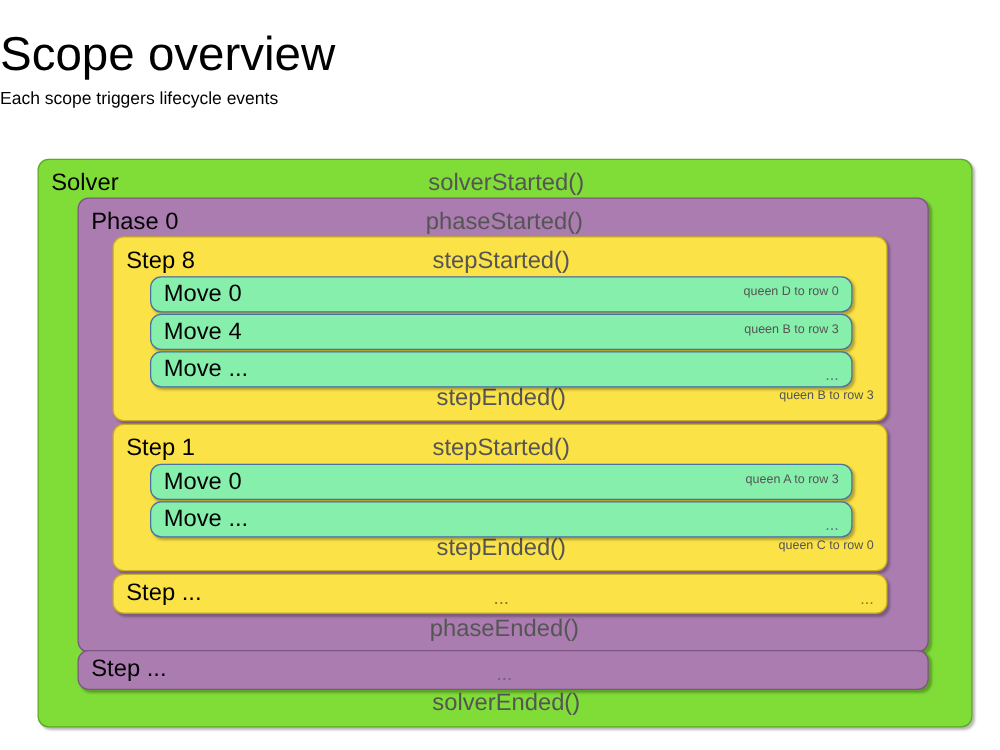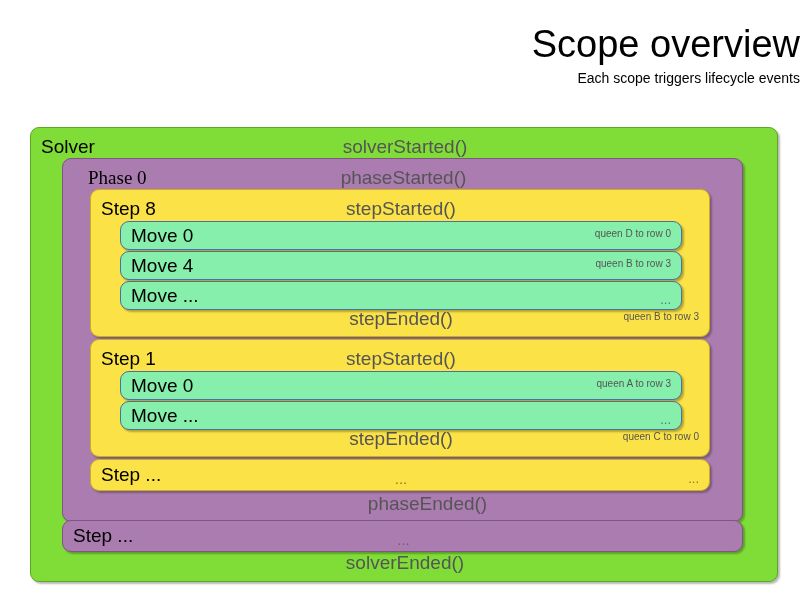--- a/index.html
+++ b/index.html
@@ -14,35 +14,34 @@
     font-family: "Liberation Sans", sans-serif;
     overflow: hidden;
   }
 
   
   .heading {
     position: absolute;
     left: 0;
     top: 22px;
     width: 800px;
-    text-align: right;
+    text-align: left;
   }
   .title {
     font-size: 38px;
     line-height: 44px;
     color: #000000;
     font-weight: normal;
     letter-spacing: 0px;
   }
   .subtitle {
     font-size: 14px;
     line-height: 18px;
     color: #000000;
     margin-top: 3px;
-    padding-left: 43px;
   }
 
   
   .diagram {
     position: absolute;
     left: 0;
     top: 0;
     width: 752px;
     height: 600px;
     margin-top: 12px;
@@ -111,25 +110,25 @@
 
     <span class="scope-label" style="left:10px; top:8px;">Solver</span>
 
     <span class="event-label" style="left:0px; top:8px; width:748px;text-align:center;">solverStarted()</span>
 
     <span class="event-label" style="left:0px; top:424px; width:748px;">solverEnded()</span>
   </div>
 
   <div class="box phase-box" style="left:62px; top:146px; width:681px; height:364px;">
 
-    <span class="scope-label" style="left:25px; top:8px;font-family:Liberation Serif, serif;">Phase 0</span>
+    <span class="scope-label" style="left:10px; top:8px;">Phase 0</span>
 
     <span class="event-label" style="left:0px; top:8px; width:681px;">phaseStarted()</span>
 
-    <span class="event-label" style="left:0px; top:334px; width:681px;padding-left:24px;">phaseEnded()</span>
+    <span class="event-label" style="left:0px; top:334px; width:681px;">phaseEnded()</span>
   </div>
 
   <div class="box step-box" style="left:90px; top:177px; width:620px; height:148px;">
 
     <span class="scope-label" style="left:10px; top:8px;">Step 8</span>
 
     <span class="event-label" style="left:0px; top:8px; width:620px;">stepStarted()</span>
 
     <span class="event-label" style="left:0px; top:118px; width:620px;">stepEnded()</span>
 

